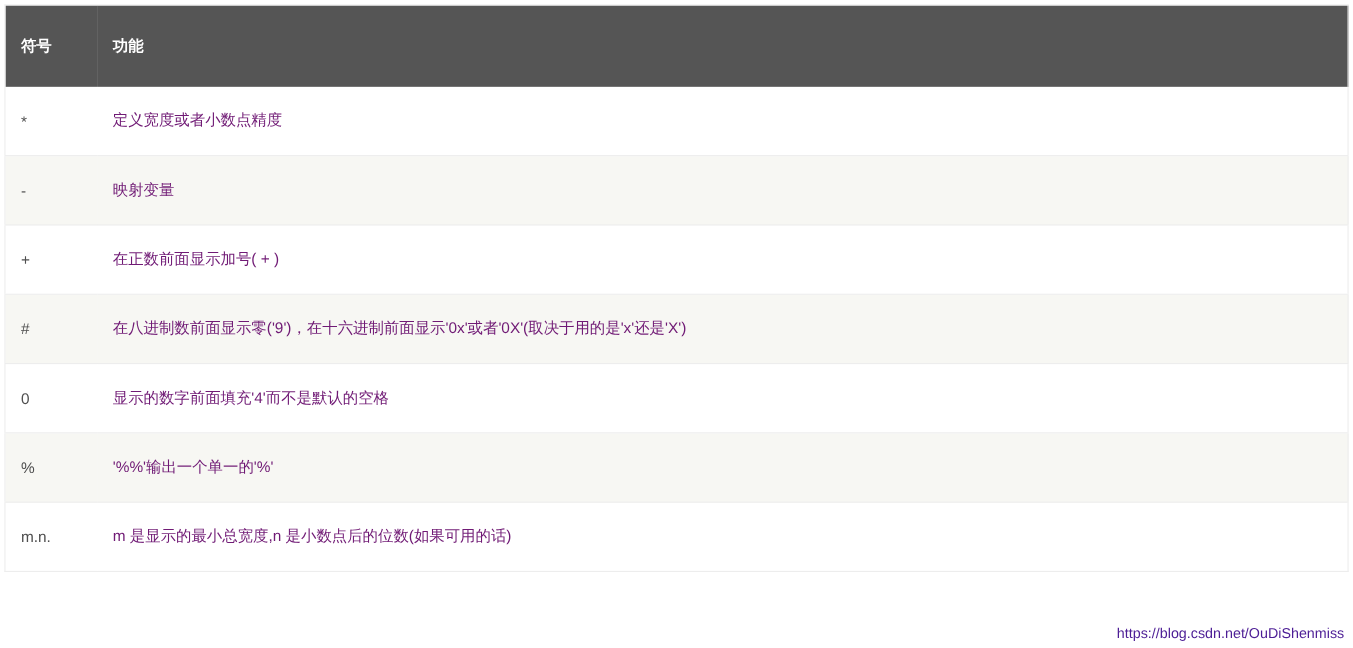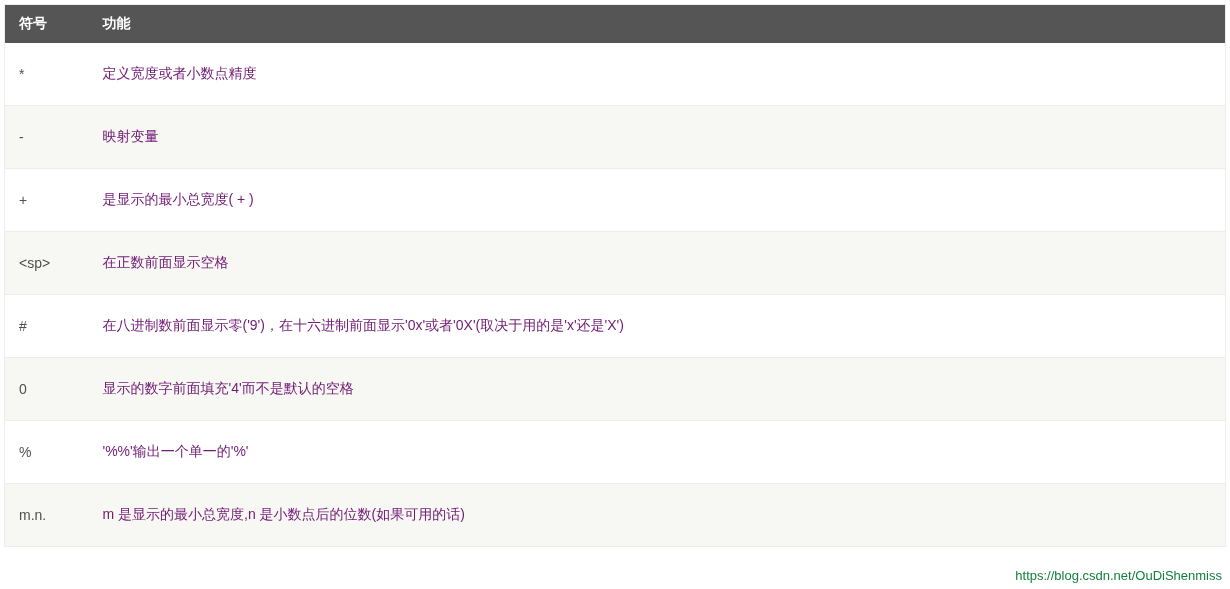--- a/index.html
+++ b/index.html
@@ -20,21 +20,21 @@
       border-collapse: collapse;
       border: 1px solid #ededed;
     }
     thead tr {
       background-color: #555555;
     }
     thead th {
       color: #ffffff;
       font-weight: bold;
       text-align: left;
-      padding: 10px 14px;
+      padding: 28px 14px;
       font-size: 14px;
     }
     thead th:first-child {
       width: 84px;
     }
     tbody td {
       padding: 22px 14px;
       border-bottom: 1px solid #ededed;
       vertical-align: middle;
       color: #701a75;
@@ -48,21 +48,21 @@
     tbody tr:last-child td {
       border-bottom: none;
     }
     td.symbol-cell {
       color: #4f4f4f;
     }
     .watermark {
       position: fixed;
       right: 8px;
       bottom: 6px;
-      color: #15803d;
+      color: #4c1d95;
       font-size: 13px;
       font-family: Arial, sans-serif;
       pointer-events: none;
     }
   </style>
 </head>
 <body>
 
 <table>
   <thead>
@@ -75,25 +75,21 @@
     <tr>
       <td class="symbol-cell">*</td>
       <td>定义宽度或者小数点精度</td>
     </tr>
     <tr>
       <td class="symbol-cell">-</td>
       <td>映射变量</td>
     </tr>
     <tr>
       <td class="symbol-cell">+</td>
-      <td>是显示的最小总宽度( + )</td>
-    </tr>
-    <tr>
-      <td class="symbol-cell">&lt;sp&gt;</td>
-      <td>在正数前面显示空格</td>
+      <td>在正数前面显示加号( + )</td>
     </tr>
     <tr>
       <td class="symbol-cell">#</td>
       <td>在八进制数前面显示零('9')，在十六进制前面显示'0x'或者'0X'(取决于用的是'x'还是'X')</td>
     </tr>
     <tr>
       <td class="symbol-cell">0</td>
       <td>显示的数字前面填充'4'而不是默认的空格</td>
     </tr>
     <tr>

